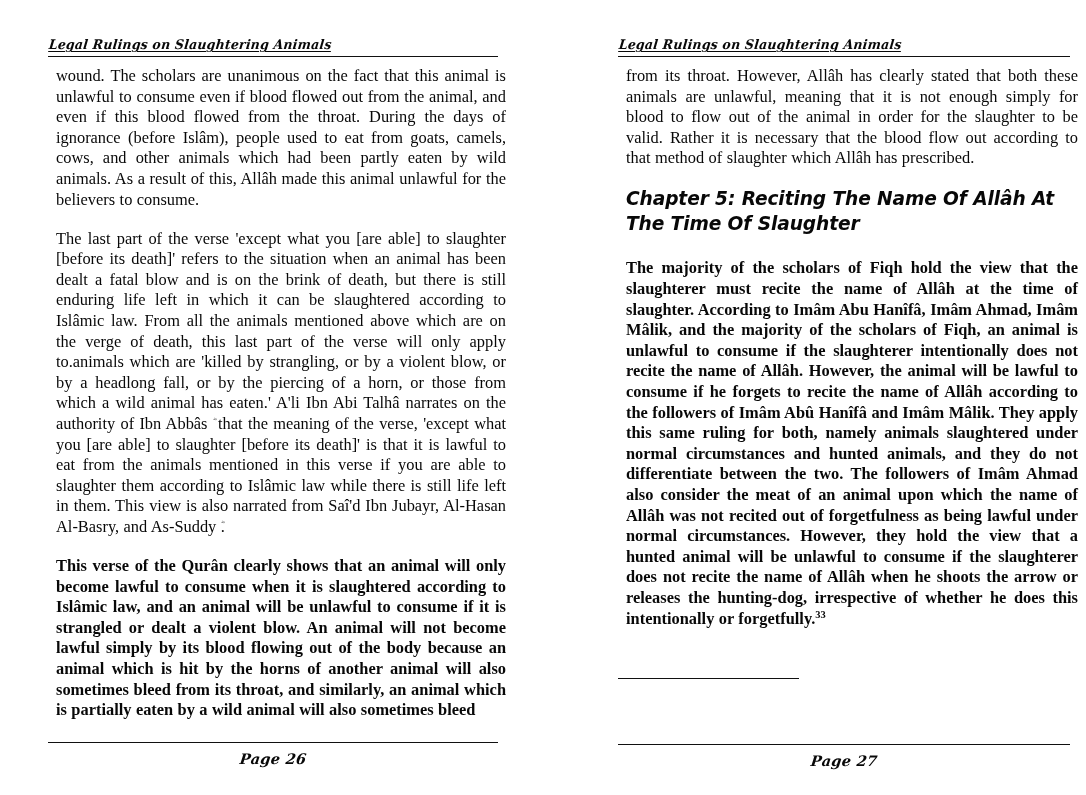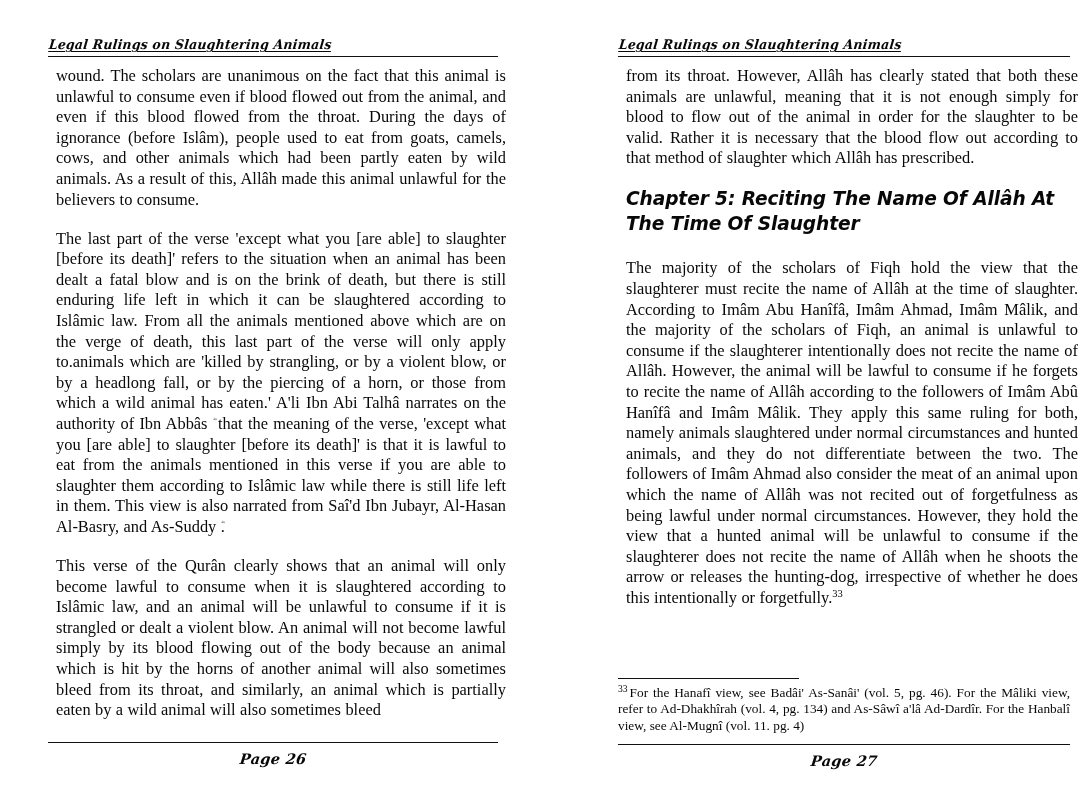--- a/index.html
+++ b/index.html
@@ -62,21 +62,21 @@
     margin: 0 0 18.5px 0;
     font-family: "Liberation Serif", serif;
     font-size: 16.4px;
     line-height: 20.6px;
     text-align: justify;
     text-justify: inter-word;
     -webkit-hyphens: none;
     hyphens: none;
     word-spacing: 0.02em;
   }
-  .body p:last-child { margin-bottom: 0; }
+  .body p:last-child { margin-bottom: 0; font-weight: bold; }
 
   
   h2.chapter {
     margin: 18px 0 22px 0;
     font-family: "DejaVu Sans", "Liberation Sans", sans-serif;
     font-style: italic;
     font-weight: 700;
     font-size: 18.6px;
     line-height: 24.5px;
     letter-spacing: -0.1px;
@@ -191,21 +191,20 @@
     <div class="body">
       <p>from its throat. However, Allâh has clearly stated that both these animals are unlawful, meaning that it is not enough simply for blood to flow out of the animal in order for the slaughter to be valid. Rather it is necessary that the blood flow out according to that method of slaughter which Allâh has prescribed.</p>
 
       <h2 class="chapter">Chapter 5: Reciting The Name Of Allâh At The Time Of Slaughter</h2>
 
       <p><span>The majority of the scholars of Fiqh hold the view that the slaughterer must recite the name of Allâh at the time of slaughter. According to Imâm Abu Hanîfâ, Imâm Ahmad, Imâm Mâlik, and the majority of the scholars of Fiqh, an animal is unlawful to consume if the slaughterer intentionally does not recite the name of Allâh. However, the animal will be lawful to consume if he forgets to recite the name of Allâh according to the followers of Imâm Abû Hanîfâ and Imâm Mâlik. They apply this same ruling for both, namely animals slaughtered under normal circumstances and hunted animals, and they do not differentiate between the two. The followers of Imâm Ahmad also consider the meat of an animal upon which the name of Allâh was not recited out of forgetfulness as being lawful under normal circumstances. However, they hold the view that a hunted animal will be unlawful to consume if the slaughterer does not recite the name of Allâh when he shoots the arrow or releases the hunting-dog, irrespective of whether he does this intentionally or forgetfully.</span><sup class="fnref">33</sup></p>
     </div>
 
     <div class="footnote-area">
       <div class="footnote-rule"></div>
-      <p class="footnote"><span class="num">33</span><span>For the Hanafî view, see Badâi' As-Sanâi' (vol. 5, pg. 46). For the Mâliki view, refer to Ad-Dhakhîrah (vol. 4, pg. 134) and As-Sâwî a'lâ Ad-Dardîr. For the Hanbalî view, see Al-Mugnî (vol. 11. pg. 4)</span></p>
     </div>
 
     <div class="footer-rule"></div>
     <div class="pagenum">
       <span>Page 27</span>
     </div>
   </div>
 
 </div>
 

